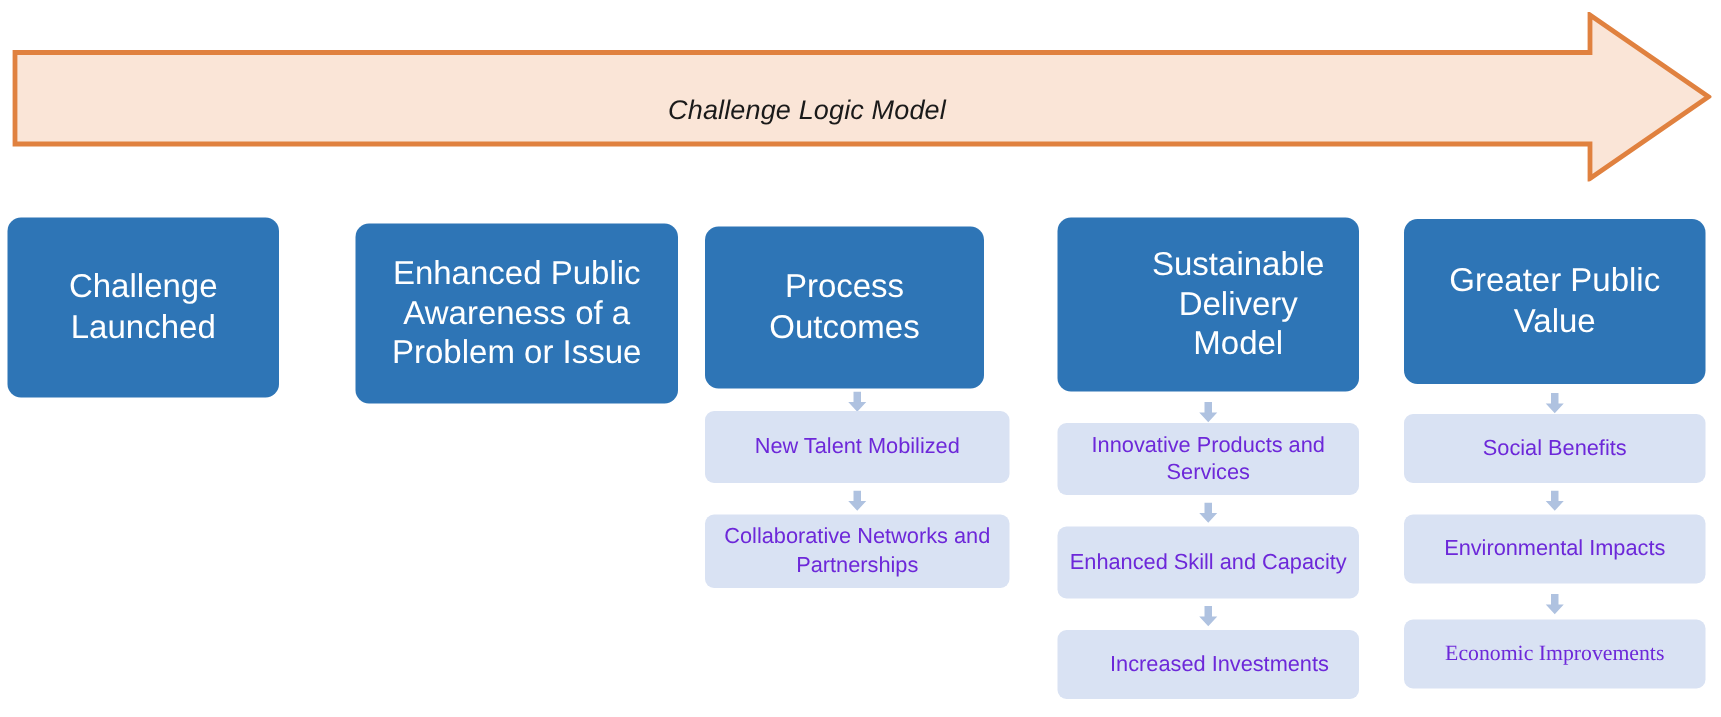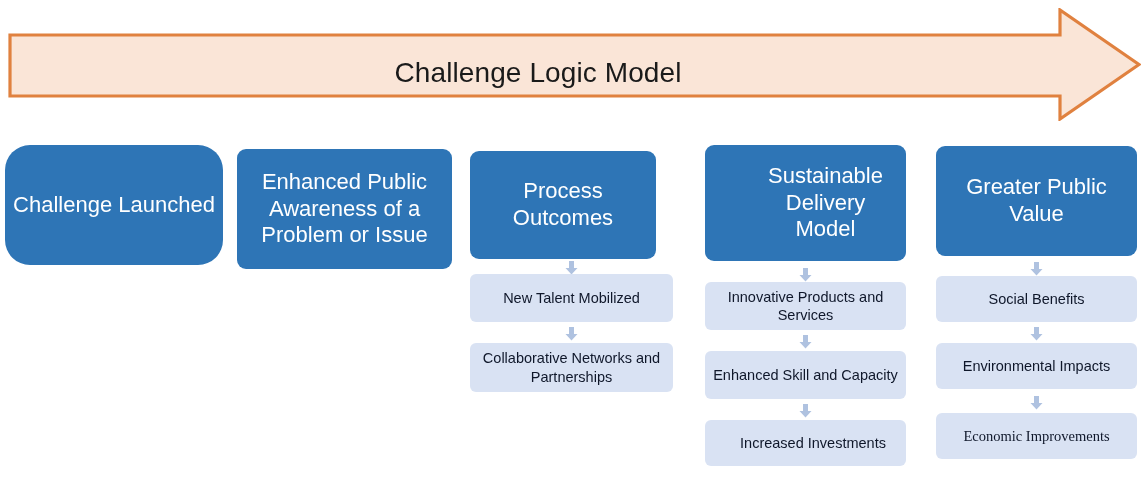--- a/index.html
+++ b/index.html
@@ -33,24 +33,25 @@
   }
   #banner-title {
     position: absolute;
     left: 0;
     top: 34px;
     width: 1060px;
     height: 62px;
     display: flex;
     align-items: center;
     justify-content: center;
-    font-size: 28px;
+    font-size: 18px;
     color: #1a1a1a;
     letter-spacing: .1px;
     white-space: nowrap;
+    font-style: italic;
   }
 
   
   .col {
     position: absolute;
     top: 145px;
   }
 
   .main-box {
     position: absolute;
@@ -72,21 +73,21 @@
   .sub-box {
     position: absolute;
     left: 0;
     box-sizing: border-box;
     background: #D9E2F3;
     border-radius: 6px;
     display: flex;
     align-items: center;
     justify-content: center;
     text-align: center;
-    color: #0f172a;
+    color: #6d28d9;
     font-size: 14.5px;
     line-height: 1.25;
     padding: 3px 8px;
   }
 
   .connector {
     position: absolute;
     width: 13px;
     height: 14px;
   }
@@ -98,21 +99,21 @@
 <div id="canvas">
 
   <div id="banner">
     <svg viewBox="0 0 1133 113" preserveAspectRatio="none" aria-hidden="true">
       <polygon points="2,27 1052,27 1052,2 1131,56.5 1052,111 1052,88 2,88" fill="#FAE5D7" stroke="#E0813F" stroke-width="3.2" stroke-linejoin="miter"></polygon>
     </svg>
     <div id="banner-title">Challenge Logic Model</div>
   </div>
 
   <div class="col" style="left:5px; width:203px;">
-    <div class="main-box" style="width:218px; height:120px;border-radius:25px;">Challenge Launched</div>
+    <div class="main-box" style="width:181px; height:120px;">Challenge Launched</div>
   </div>
 
   <div class="col" style="left:237px; width:203px;">
     <div class="main-box" style="width:215px; height:120px; top:4px;">Enhanced Public Awareness of a Problem or Issue</div>
   </div>
 
   <div class="col" style="left:470px; width:203px;">
     <div class="main-box" style="width:186px; height:108px; top:6px;text-align:center;">Process Outcomes</div>
 
     <div class="connector" style="left:95px; top:116px;">

